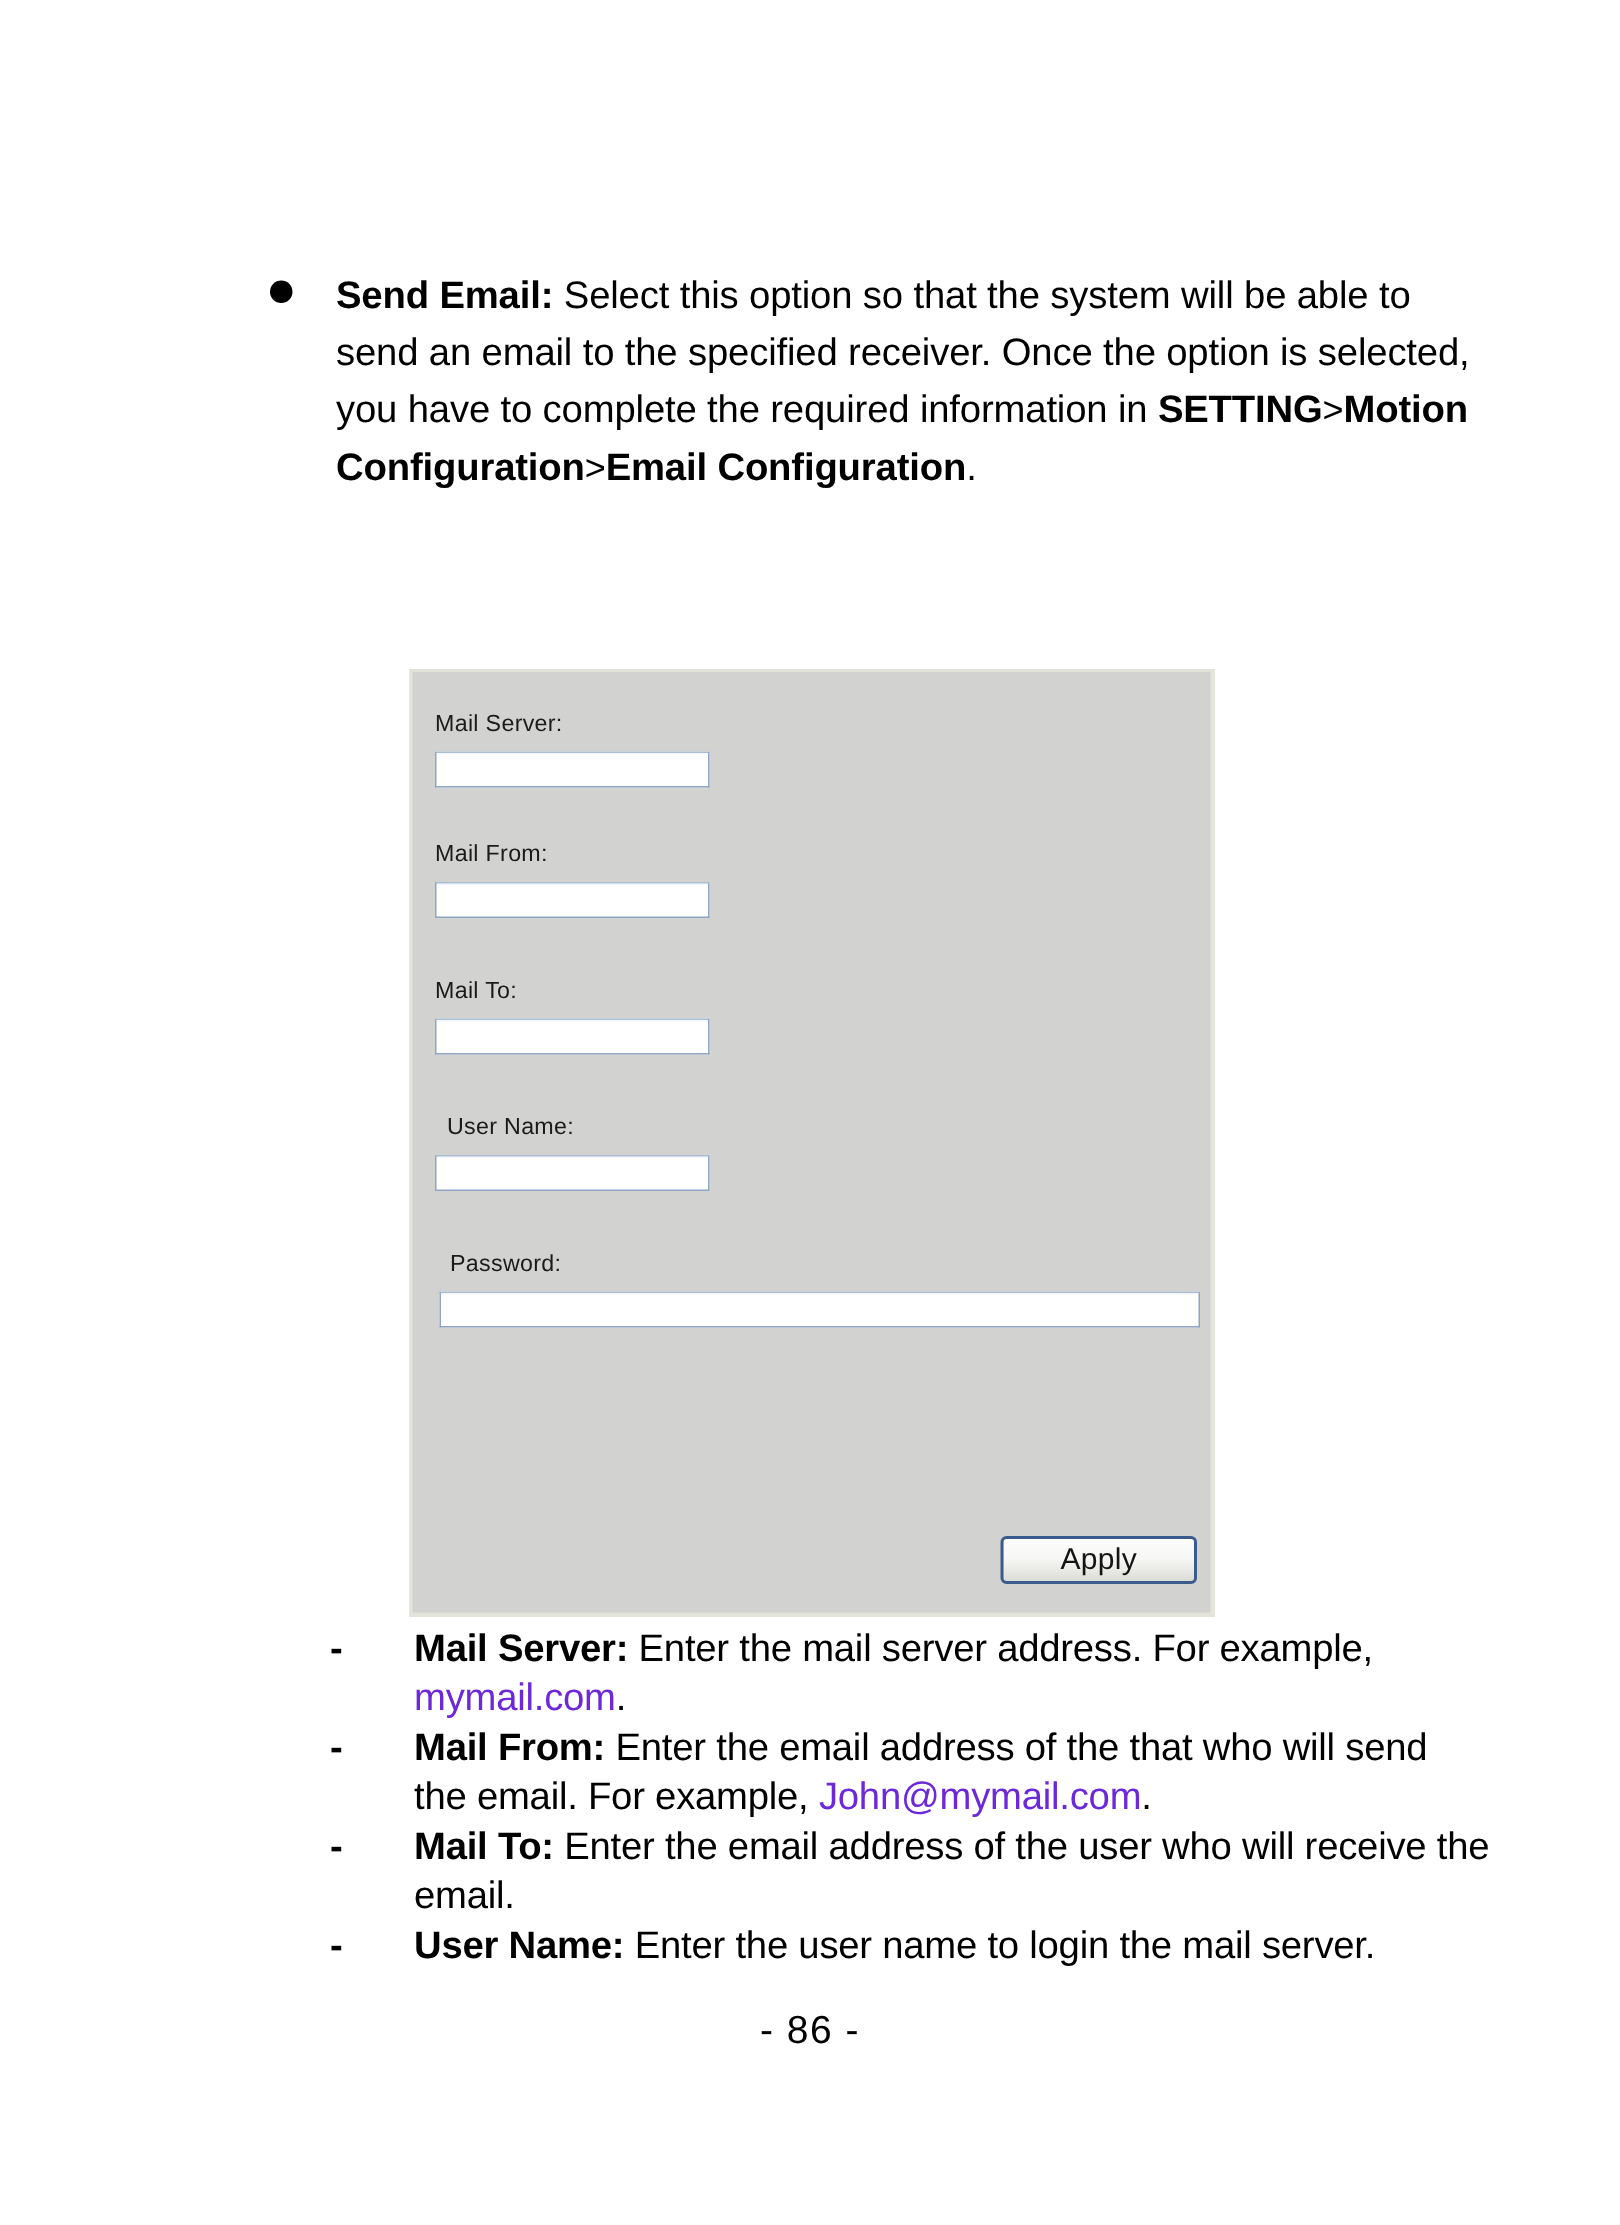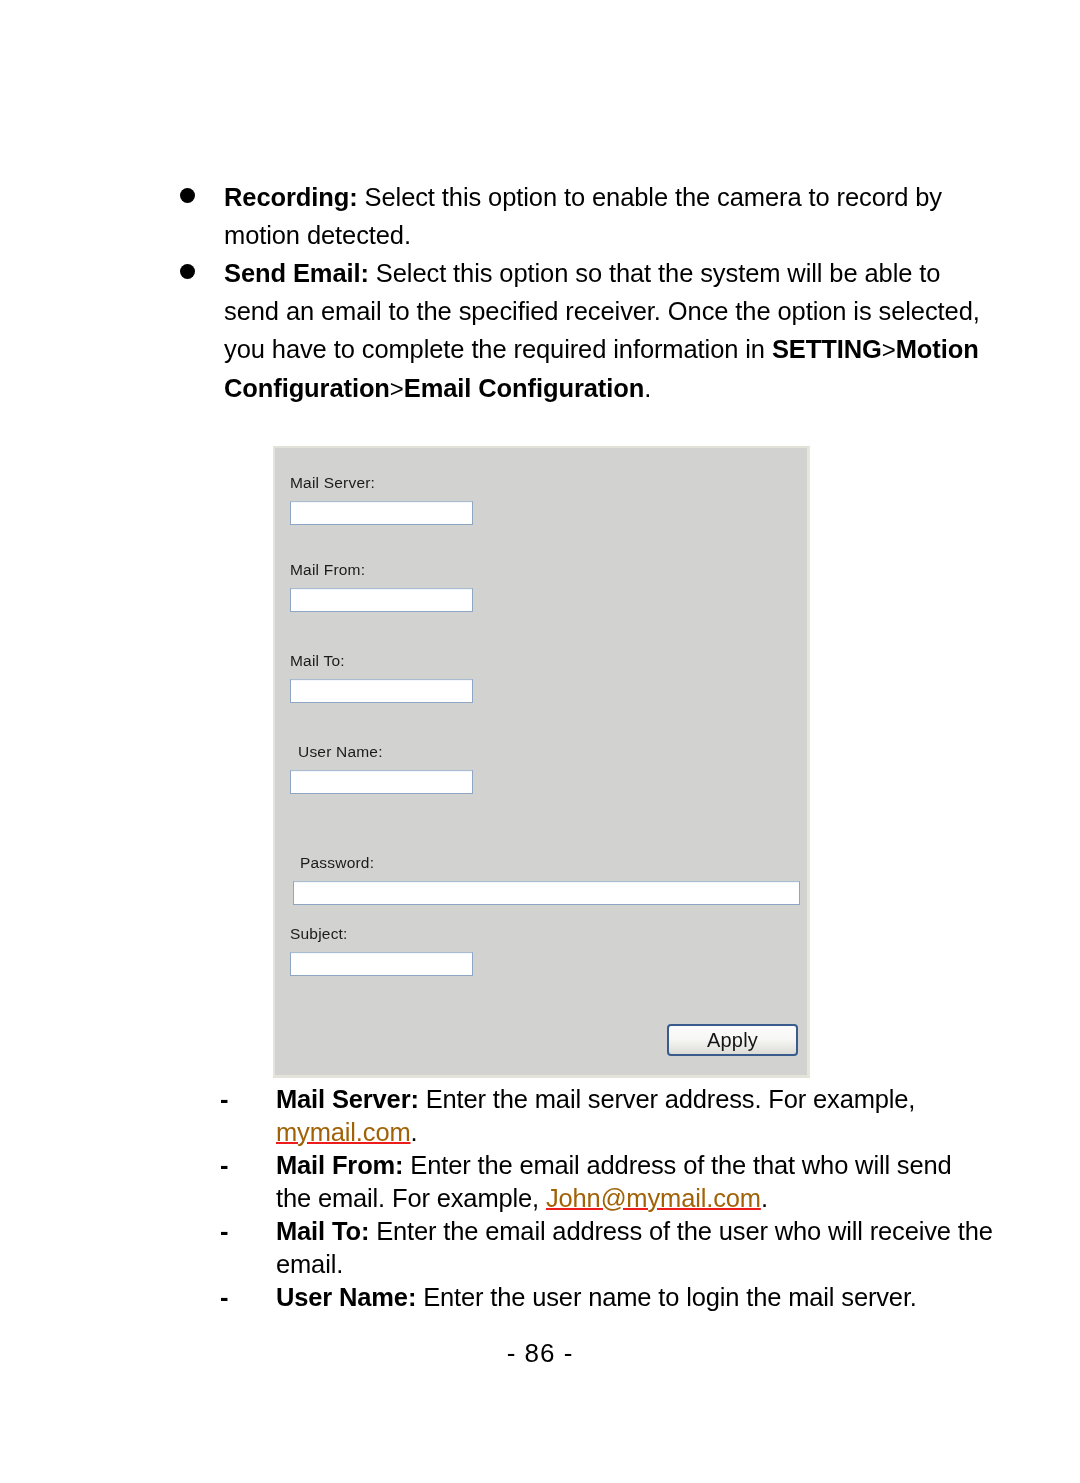--- a/index.html
+++ b/index.html
@@ -130,22 +130,21 @@
   }
   .dash-marker {
     position: absolute;
     left: 2px;
     top: 0;
     font-size: 25.5px;
     line-height: 33px;
     font-weight: bold;
   }
   .link {
-    color: #a16207;
-    text-decoration: underline;
+    color: #6d28d9;
     text-decoration-color: #ee1b1b;
     text-underline-offset: 1px;
   }
 
   
   .footer {
     position: absolute;
     left: 0;
     top: 1338px;
     width: 1080px;
@@ -154,24 +153,20 @@
     letter-spacing: 1px;
   }
 </style>
 </head>
 <body>
 
 <div class="page">
 
   <div class="bullet-block" style="top:178px;">
 
-    <div class="bullet-item">
-      <span class="bullet-marker"><span class="dot"></span></span>
-      <span class="b">Recording:</span><span> Select this option to enable the camera to record by motion detected.</span>
-    </div>
 
     <div class="bullet-item" style="">
       <span class="bullet-marker"><span class="dot"></span></span>
       <span class="b">Send Email:</span><span> Select this option so that the system will be able to send an email to the specified receiver.  Once the option is selected, you have to complete the required information in </span><span class="b">SETTING</span><span class="sep">&gt;</span><span class="b">Motion Configuration</span><span class="sep">&gt;</span><span class="b">Email Configuration</span><span>.</span>
     </div>
 
   </div>
 
   <div class="dialog">
 
@@ -189,28 +184,24 @@
       <div class="field-label">Mail To:</div>
       <input class="field-input" type="text" placeholder="" style="">
     </div>
 
     <div class="field-group" style="top:295px;">
       <div class="field-label" style="margin-left:8px;">User Name:</div>
       <input class="field-input" type="text" placeholder="" style="">
     </div>
 
     <div class="field-group" style="top:386px;">
-      <div class="field-label" style="margin-left:10px;margin-top:20px;">Password:</div>
+      <div class="field-label" style="margin-left:10px;">Password:</div>
       <input class="field-input" style="margin-left: 3px; width: 507px;" type="password" placeholder="">
     </div>
 
-    <div class="field-group" style="top:477px;">
-      <div class="field-label">Subject:</div>
-      <input class="field-input" type="text" placeholder="" style="">
-    </div>
 
     <div class="apply-button">Apply</div>
 
   </div>
 
   <div class="dash-block" style="top:1083px;">
 
     <div class="dash-item">
       <span class="dash-marker">-</span>
       <span class="b">Mail Server:</span><span>  Enter the mail server address.  For example, </span><span class="link">mymail.com</span><span>.</span>

